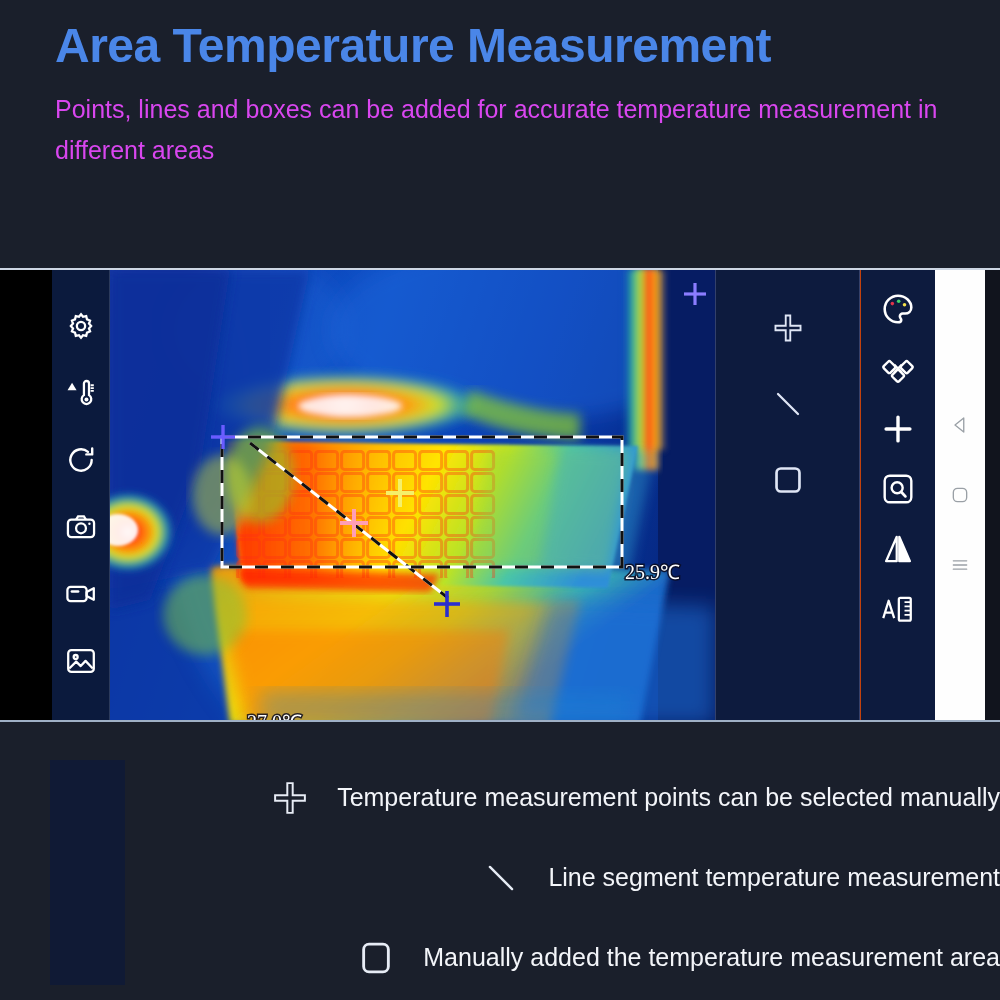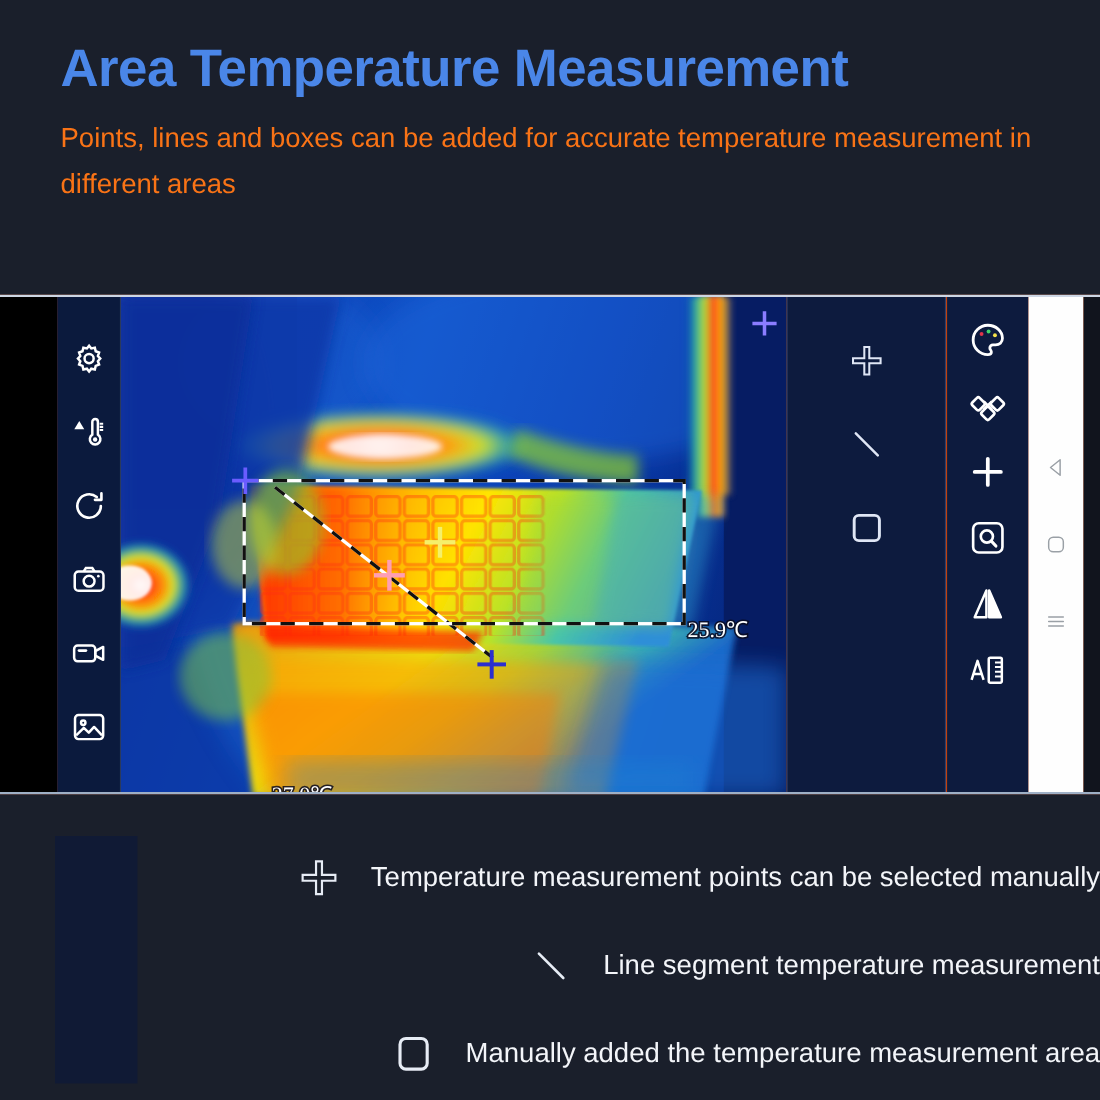--- a/index.html
+++ b/index.html
@@ -5,33 +5,33 @@
   * { box-sizing: border-box; margin:0; padding:0; }
   html,body { width:1000px; height:1000px; }
   body {
     background:#1a1f2b;
     font-family:"Liberation Sans", sans-serif;
     overflow:hidden;
     position:relative;
   }
 
   
-  .header { padding:35px 0 0 55px; }
+  .header { padding:18px 0 0 55px; }
   .title {
     font-size:48px;
     font-weight:bold;
     color:#4a86e8;
     letter-spacing:-0.5px;
     line-height:1.15;
     white-space:nowrap;
   }
   .subtitle {
     margin-top:16px;
     font-size:25px;
-    color:#f97316;
+    color:#d946ef;
     line-height:1.62;
     max-width:890px;
     font-weight:400;
   }
 
   
   .device {
     position:absolute;
     left:0; top:268px;
     width:1000px; height:454px;

